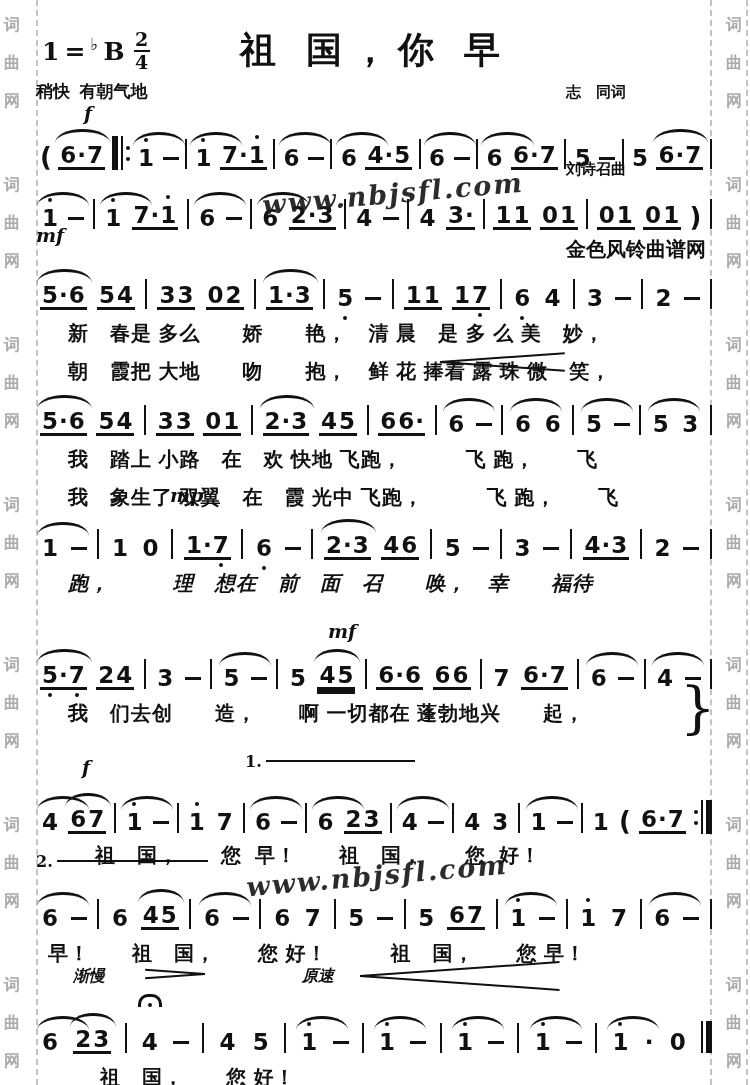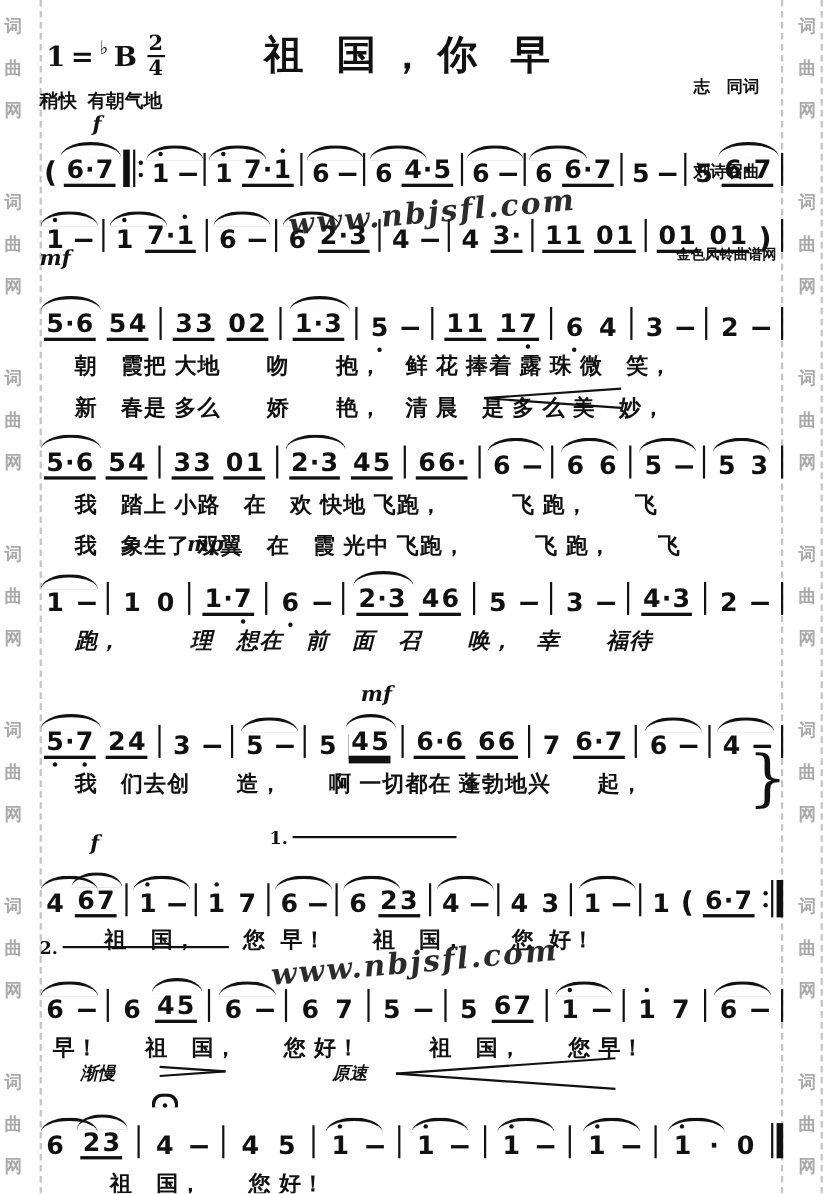--- a/index.html
+++ b/index.html
@@ -16,23 +16,23 @@
           font-weight:bold;font-size:25px;display:flex;align-items:center;gap:5px;}
   .keysig sup{font-size:17px;position:relative;top:-7px;}
   .frac{display:inline-flex;flex-direction:column;align-items:center;font-size:19px;
         line-height:1;margin-left:4px;}
   .frac .fline{width:16px;height:2px;background:#111;margin:1px 0;}
   .tempo{position:absolute;left:36px;top:80px;font-size:17px;font-weight:bold;white-space:pre;}
   .title{position:absolute;left:0;right:0;top:26px;text-align:center;font-size:36px;
          font-weight:bold;letter-spacing:10px;}
   .subtitle{position:absolute;left:0;right:0;top:76px;text-align:center;font-size:18px;
             font-weight:bold;letter-spacing:2px;}
-  .credits{position:absolute;right:44px;top:16px;text-align:center;font-weight:bold;
+  .credits{position:absolute;right:44px;top:28px;font-weight:bold;
            font-size:15px;line-height:1.7;white-space:pre;margin-left:46px;}
-  .credits .site{font-size:13px;}
+  .credits .site{font-size:20px;}
   
   #score{position:absolute;left:40px;top:0;width:672px;}
   .system{position:absolute;left:0;width:100%;}
   .notes{display:flex;justify-content:space-between;align-items:flex-end;
          padding-top:16px;min-height:46px;font-family:"DejaVu Sans",sans-serif;}
   .grp{position:relative;display:inline-flex;align-items:flex-end;padding:0 1px;}
   .d{position:relative;display:inline-block;font-size:23px;font-weight:bold;
      line-height:1;padding:0 1px;}
   .rdot{font-size:23px;font-weight:bold;line-height:1;}
   .oa{position:absolute;top:-9px;left:50%;transform:translateX(-50%);width:4px;height:4px;
@@ -372,22 +372,22 @@
             <span class="d">3</span>
           </span>
           <span class="dash"></span>
           <span class="bl"></span>
           <span class="grp">
             <span class="d">2</span>
           </span>
           <span class="dash"></span>
           <span class="bl"></span>
         </div>
+        <div class="lyric" style="padding-left: 28px;">新　春是 多么　　娇　　艳，　清 晨　是 多 么 美　妙，</div>
         <div class="lyric" style="padding-left: 28px;">朝　霞把 大地　　吻　　抱，　鲜 花 捧着 露 珠 微　笑，</div>
-        <div class="lyric" style="padding-left: 28px;">新　春是 多么　　娇　　艳，　清 晨　是 多 么 美　妙，</div>
       </div>
       <div class="system" style="top: 374px;">
         <span class="hp cresc" style="width: 125px; left: 400px; top: -18px;">
           <i class="l1"></i>
           <i class="l2"></i>
         </span>
         <div class="notes">
           <span class="grp u1 arc">
             <span class="d">5</span>
             <span class="rdot">·</span>

